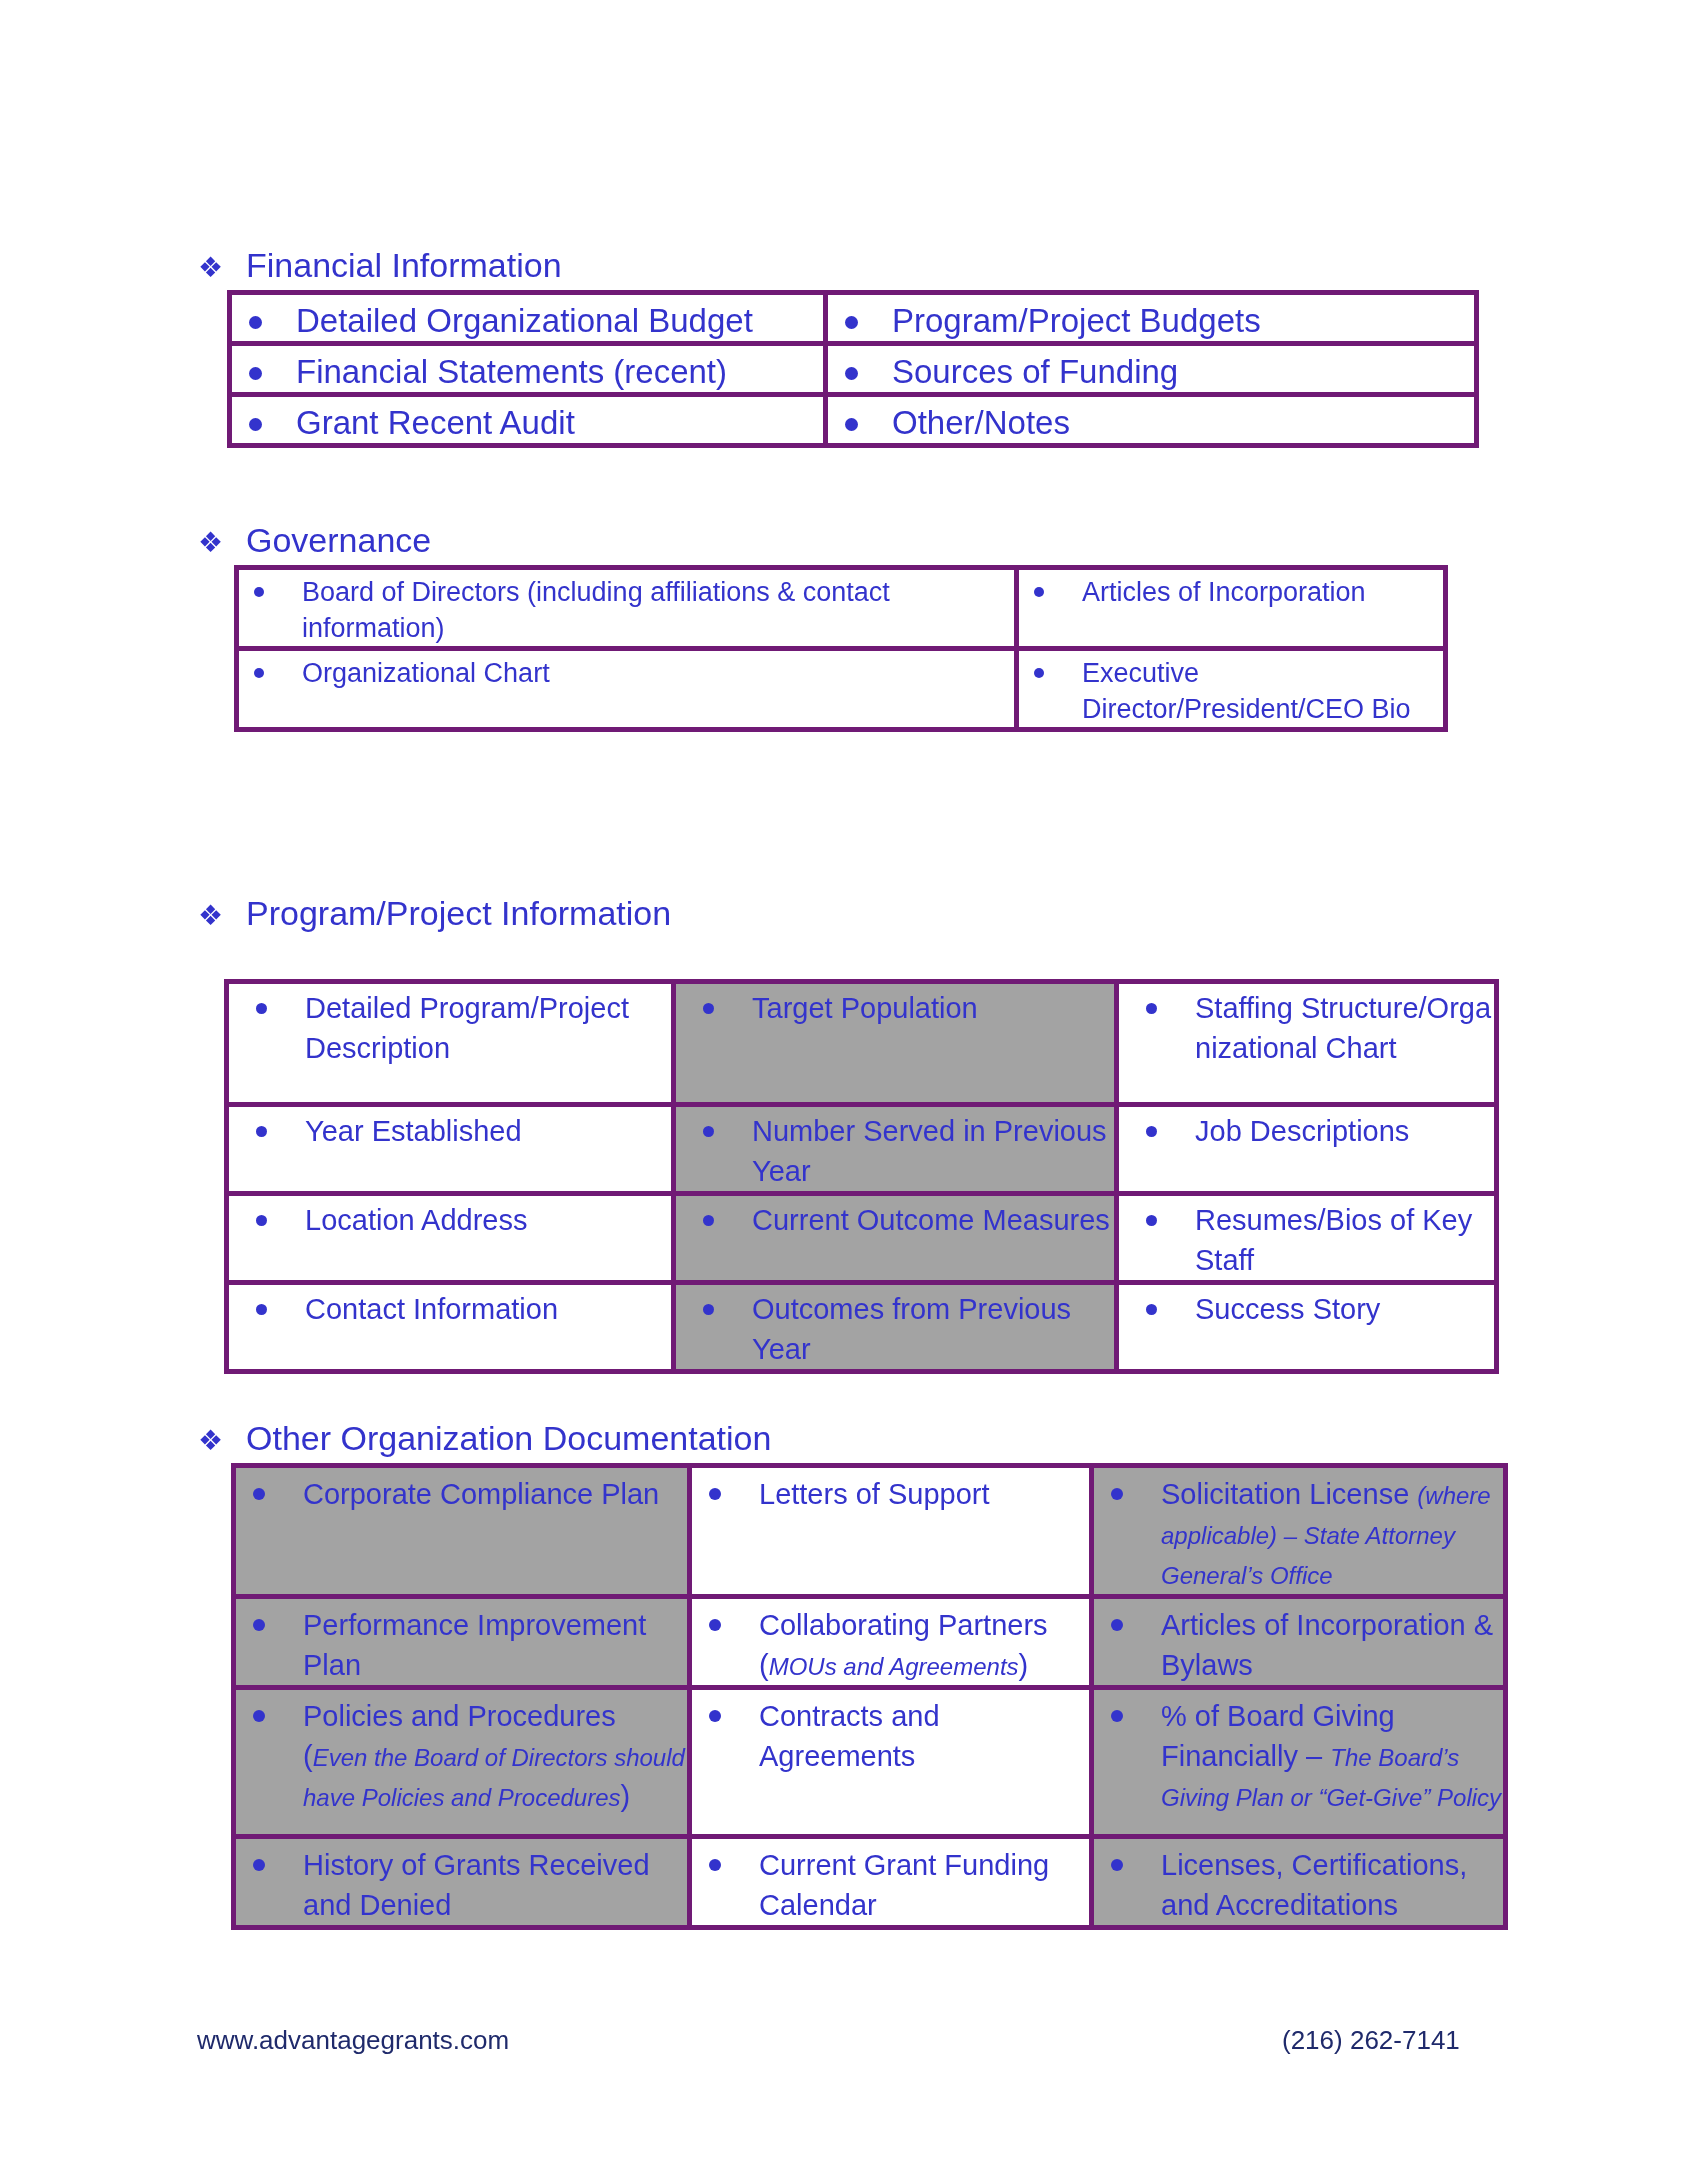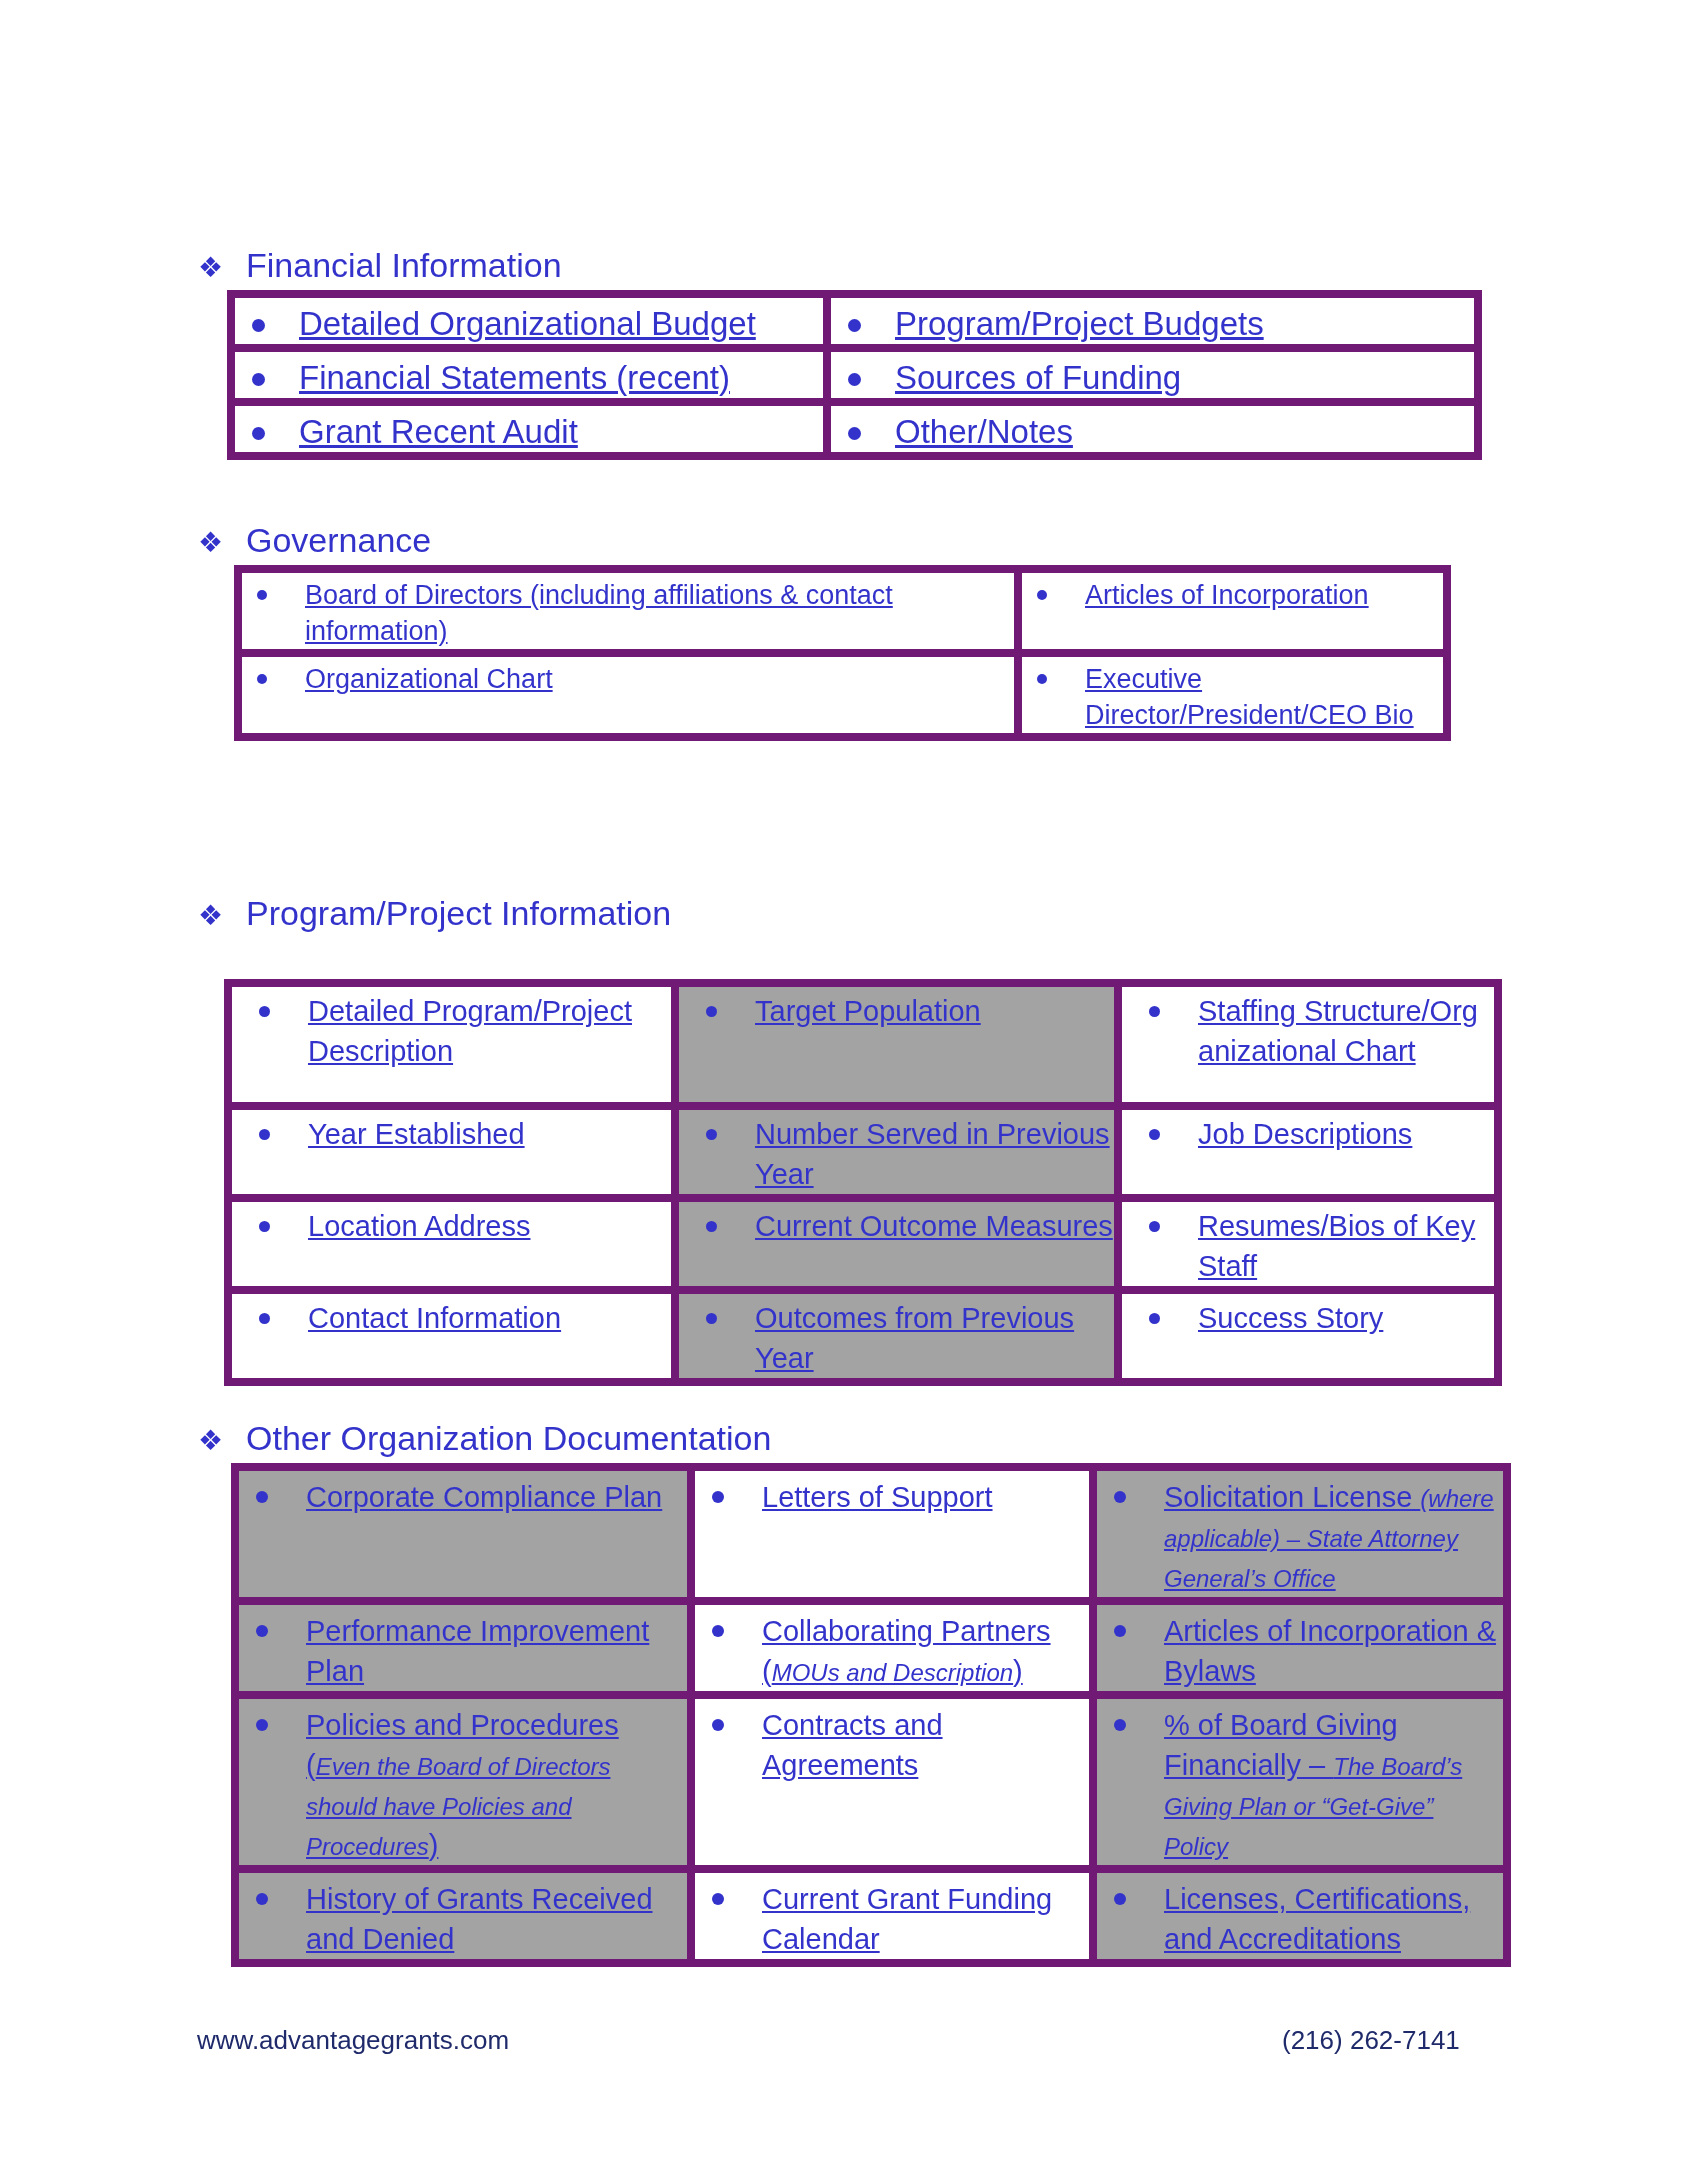--- a/index.html
+++ b/index.html
@@ -1,21 +1,21 @@
 <!DOCTYPE html>
 <html><head>
 <meta charset="utf-8">
 <style>
   html, body { margin:0; padding:0; background:#ffffff; }
   body { width:1683px; height:2178px; position:relative; overflow:hidden;
          font-family:"Liberation Sans", "DejaVu Sans", sans-serif; color:#3333CC; }
   .heading { position:absolute; left:198px; font-size:34px; color:#3333CC; white-space:nowrap; }
   .heading .dia { display:inline-block; width:30px; font-size:28px; margin-right:18px; color:#3333CC; }
   table.grid { position:absolute; border-collapse:collapse; table-layout:fixed; }
-  table.grid td { border:8px solid #701a75; vertical-align:top; padding:0; position:relative;text-decoration:underline; }
+  table.grid td { border:5px solid #701a75; vertical-align:top; padding:0; position:relative; }
   .cell { display:flex; align-items:flex-start; }
   .bullet { flex:0 0 auto; width:12px; height:12px; border-radius:50%; background:#3333CC; }
   .txt { flex:1 1 auto; color:#3333CC; }
   .txt i { font-style:italic; }
   .gray { background:#a3a3a3; }
 
   
   #t-fin { left:227px; top:290px; width:1247px; }
   #t-fin td { height:46px; }
   #t-fin .cell { padding:6px 0 0 17px; font-size:33px; line-height:40px; }
@@ -262,21 +262,21 @@
   <tr style="height:83px;">
     <td class="gray">
           <div class="cell">
             <span class="bullet"></span>
             <span class="txt"><span>Performance Improvement Plan</span></span>
           </div>
         </td>
     <td>
           <div class="cell">
             <span class="bullet"></span>
-            <span class="txt"><span>Collaborating Partners </span>(<i class="sm">MOUs and Description</i>)</span>
+            <span class="txt"><span>Collaborating Partners </span>(<i class="sm">MOUs and Agreements</i>)</span>
           </div>
         </td>
     <td class="gray">
           <div class="cell">
             <span class="bullet"></span>
             <span class="txt"><span>Articles of Incorporation &amp; Bylaws</span></span>
           </div>
         </td>
   </tr>
   <tr style="height:149px;">

